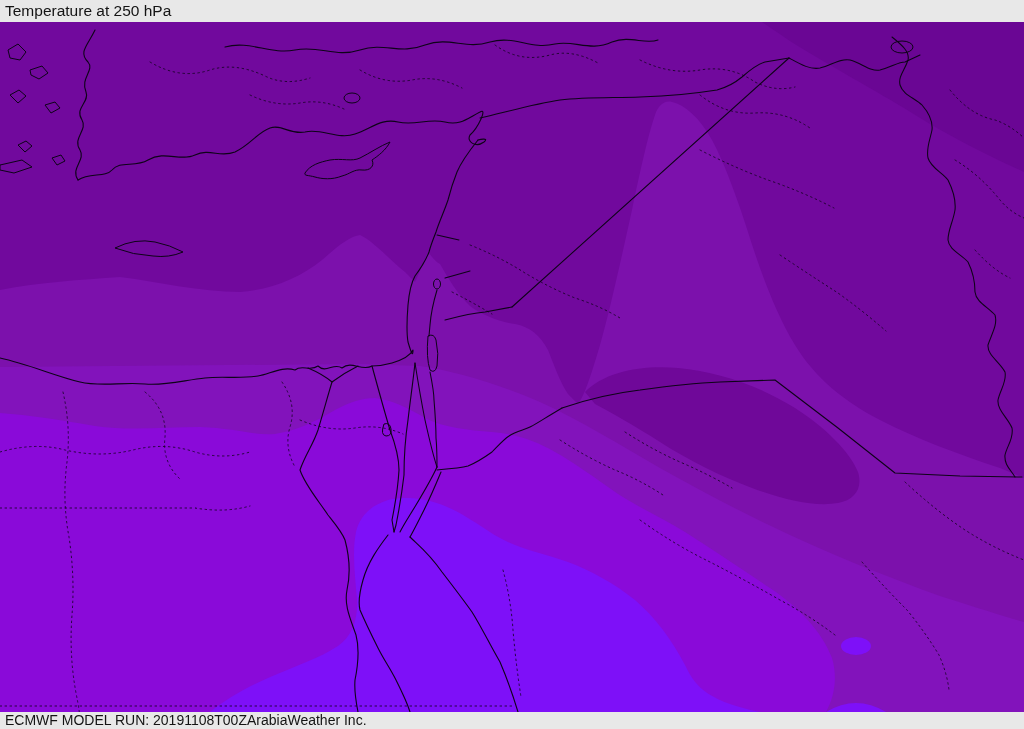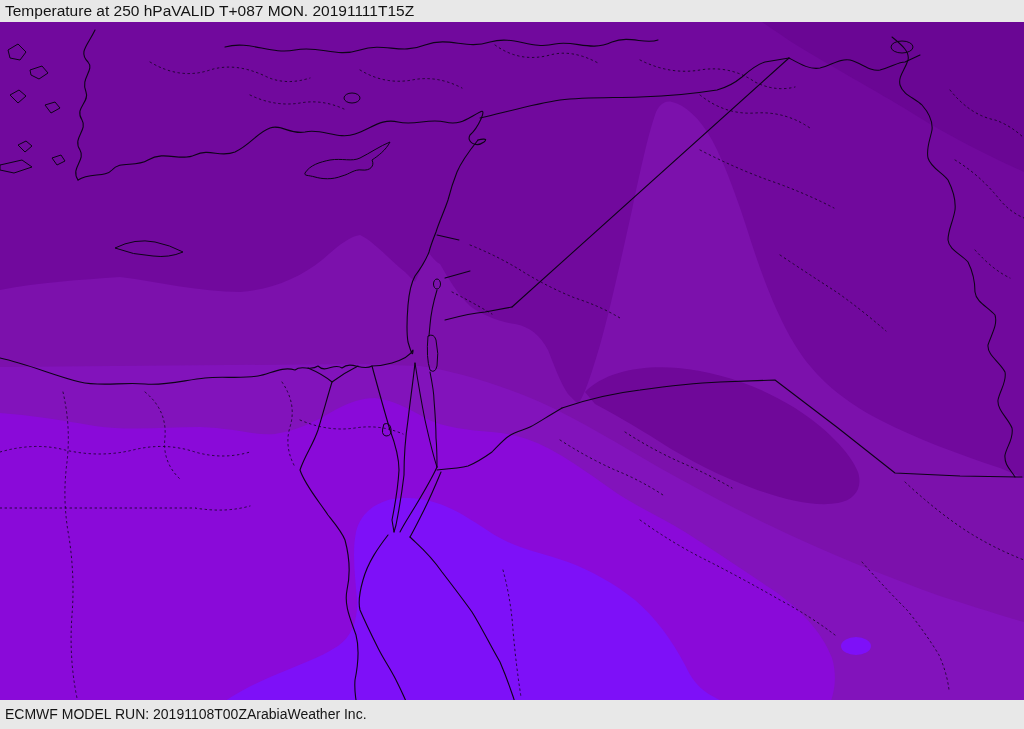--- a/index.html
+++ b/index.html
@@ -7,40 +7,39 @@
     position:relative;width:1024px;height:729px;overflow:hidden;
     font-family:"Liberation Sans","DejaVu Sans",sans-serif;
     background:#71099D;
   }
   .chrome{
     position:absolute;left:0;width:1024px;background:#E8E8E8;color:#141414;
     display:flex;justify-content:flex-start;align-items:center;
     box-sizing:border-box;
   }
   .topbar{top:0;height:22px;font-size:15.5px;padding:0 4px 0 5px;}
-  .bottombar{bottom:0;height:29px;font-size:14px;padding:0 5px 1px 5px;}
+  .bottombar{bottom:0;height:17px;font-size:14px;padding:0 5px 1px 5px;}
   .chrome span{white-space:nowrap;line-height:1;}
   .map{
     position:absolute;top:22px;left:0;width:1024px;height:690px;display:block;
   }
   .map path,.map ellipse{vector-effect:non-scaling-stroke;}
   .coast{fill:none;stroke:#0E0318;stroke-width:1.1;stroke-linejoin:round;stroke-linecap:round;}
   .border{fill:none;stroke:#0E0318;stroke-width:1.05;stroke-linejoin:round;stroke-linecap:round;}
   .admin{fill:none;stroke:rgba(12,2,22,0.78);stroke-width:1;stroke-dasharray:1.6 3.4;stroke-linecap:round;}
   .isle{fill:none;stroke:#0E0318;stroke-width:1;}
   .lake{fill:none;stroke:#0E0318;stroke-width:1;}
 </style>
 </head>
 <body>
 
 <div class="screen">
 
   <div class="chrome topbar">
     <span>Temperature at 250 hPa</span>
-    <span>VALID T+087 MON. 20191111T15Z</span>
   </div>
 
   <svg class="map" viewBox="0 22 1024 690" preserveAspectRatio="none">
 
     <rect x="0" y="22" width="1024" height="690" fill="#71099D"></rect>
 
     <path d="M762,22 L1024,22 L1024,172 C980,152 938,130 904,108 C869,87 820,60 790,41 Z" fill="#6A0694"></path>
 
     <path d="M0,290 C40,282 80,280 120,277 C160,282 200,292 240,292 C270,290 300,278 322,260
              C338,246 350,236 360,235 C372,240 390,260 405,272 L415,282

